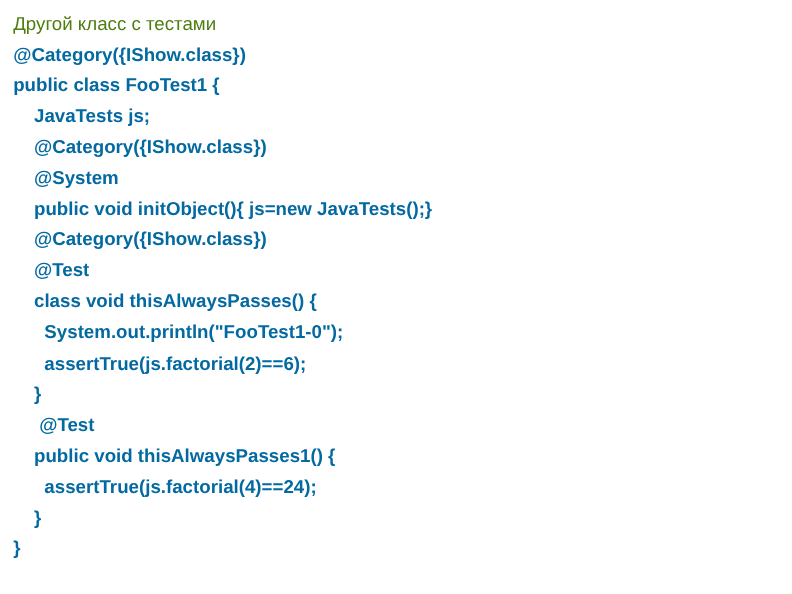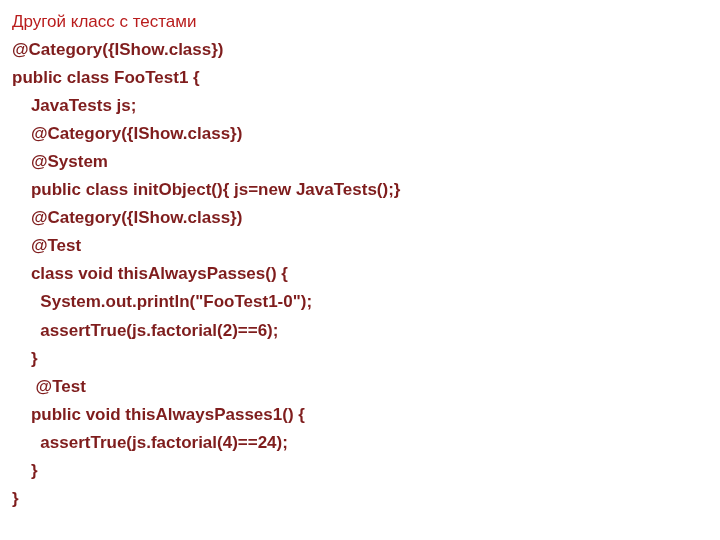--- a/index.html
+++ b/index.html
@@ -11,38 +11,38 @@
       color: #000;
       background: #fff;
       width: 720px;
       box-sizing: border-box;
     }
     .line {
       white-space: pre;
       display: block;
     }
     .title {
-      color: #b91c1c;
+      color: #4d7c0f;
       font-weight: 400;
     }
     .code {
-      color: #7f1d1d;
+      color: #0369a1;
       font-weight: 700;
     }
   </style>
 </head>
 <body>
 
 <span class="line title">Другой класс с тестами</span>
 <span class="line code">@Category({IShow.class})</span>
 <span class="line code">public class FooTest1 {</span>
 <span class="line code">    JavaTests js;</span>
 <span class="line code">    @Category({IShow.class})</span>
 <span class="line code">    @System</span>
-<span class="line code">    public class initObject(){ js=new JavaTests();}</span>
+<span class="line code">    public void initObject(){ js=new JavaTests();}</span>
 <span class="line code">    @Category({IShow.class})</span>
 <span class="line code">    @Test</span>
 <span class="line code">    class void thisAlwaysPasses() {</span>
 <span class="line code">      System.out.println("FooTest1-0");</span>
 <span class="line code">      assertTrue(js.factorial(2)==6);</span>
 <span class="line code">    }</span>
 <span class="line code">     @Test</span>
 <span class="line code">    public void thisAlwaysPasses1() {</span>
 <span class="line code">      assertTrue(js.factorial(4)==24);</span>
 <span class="line code">    }</span>

